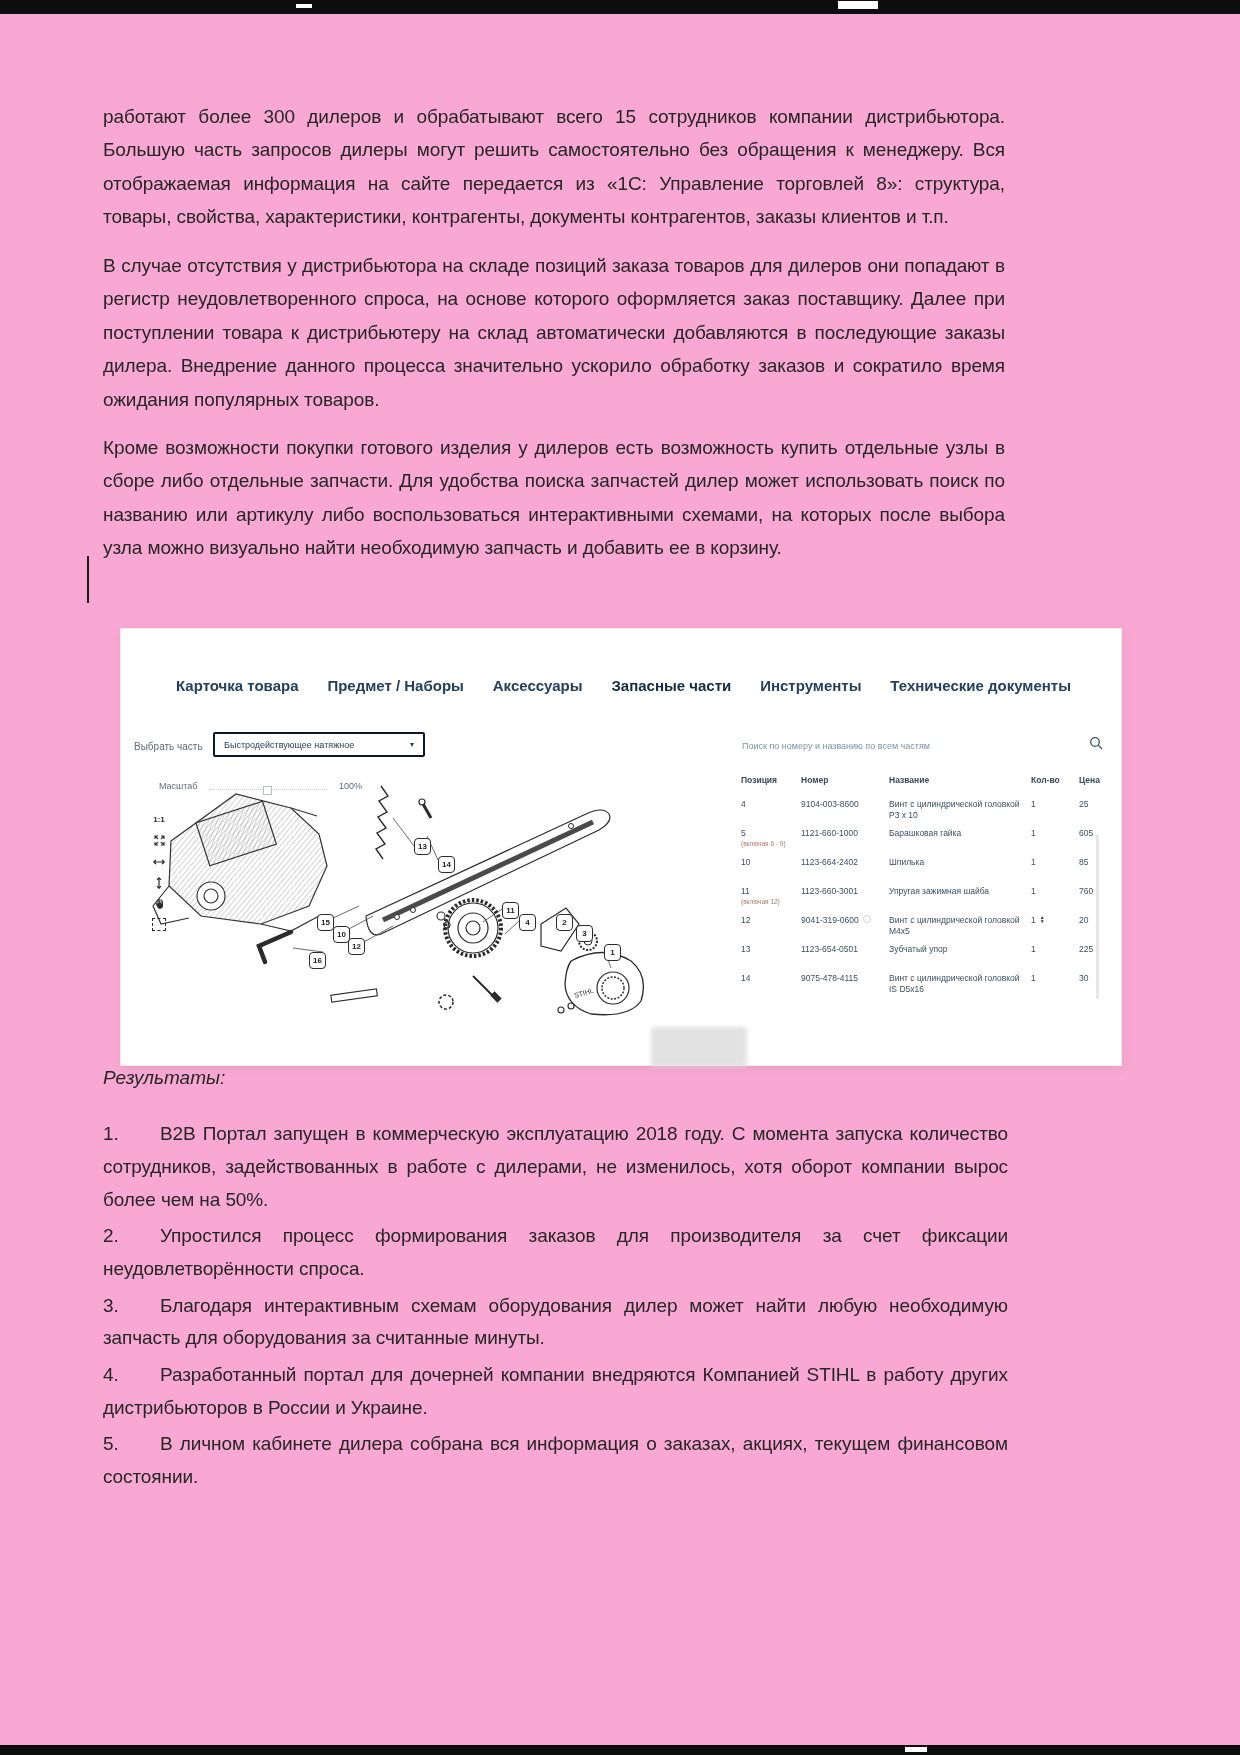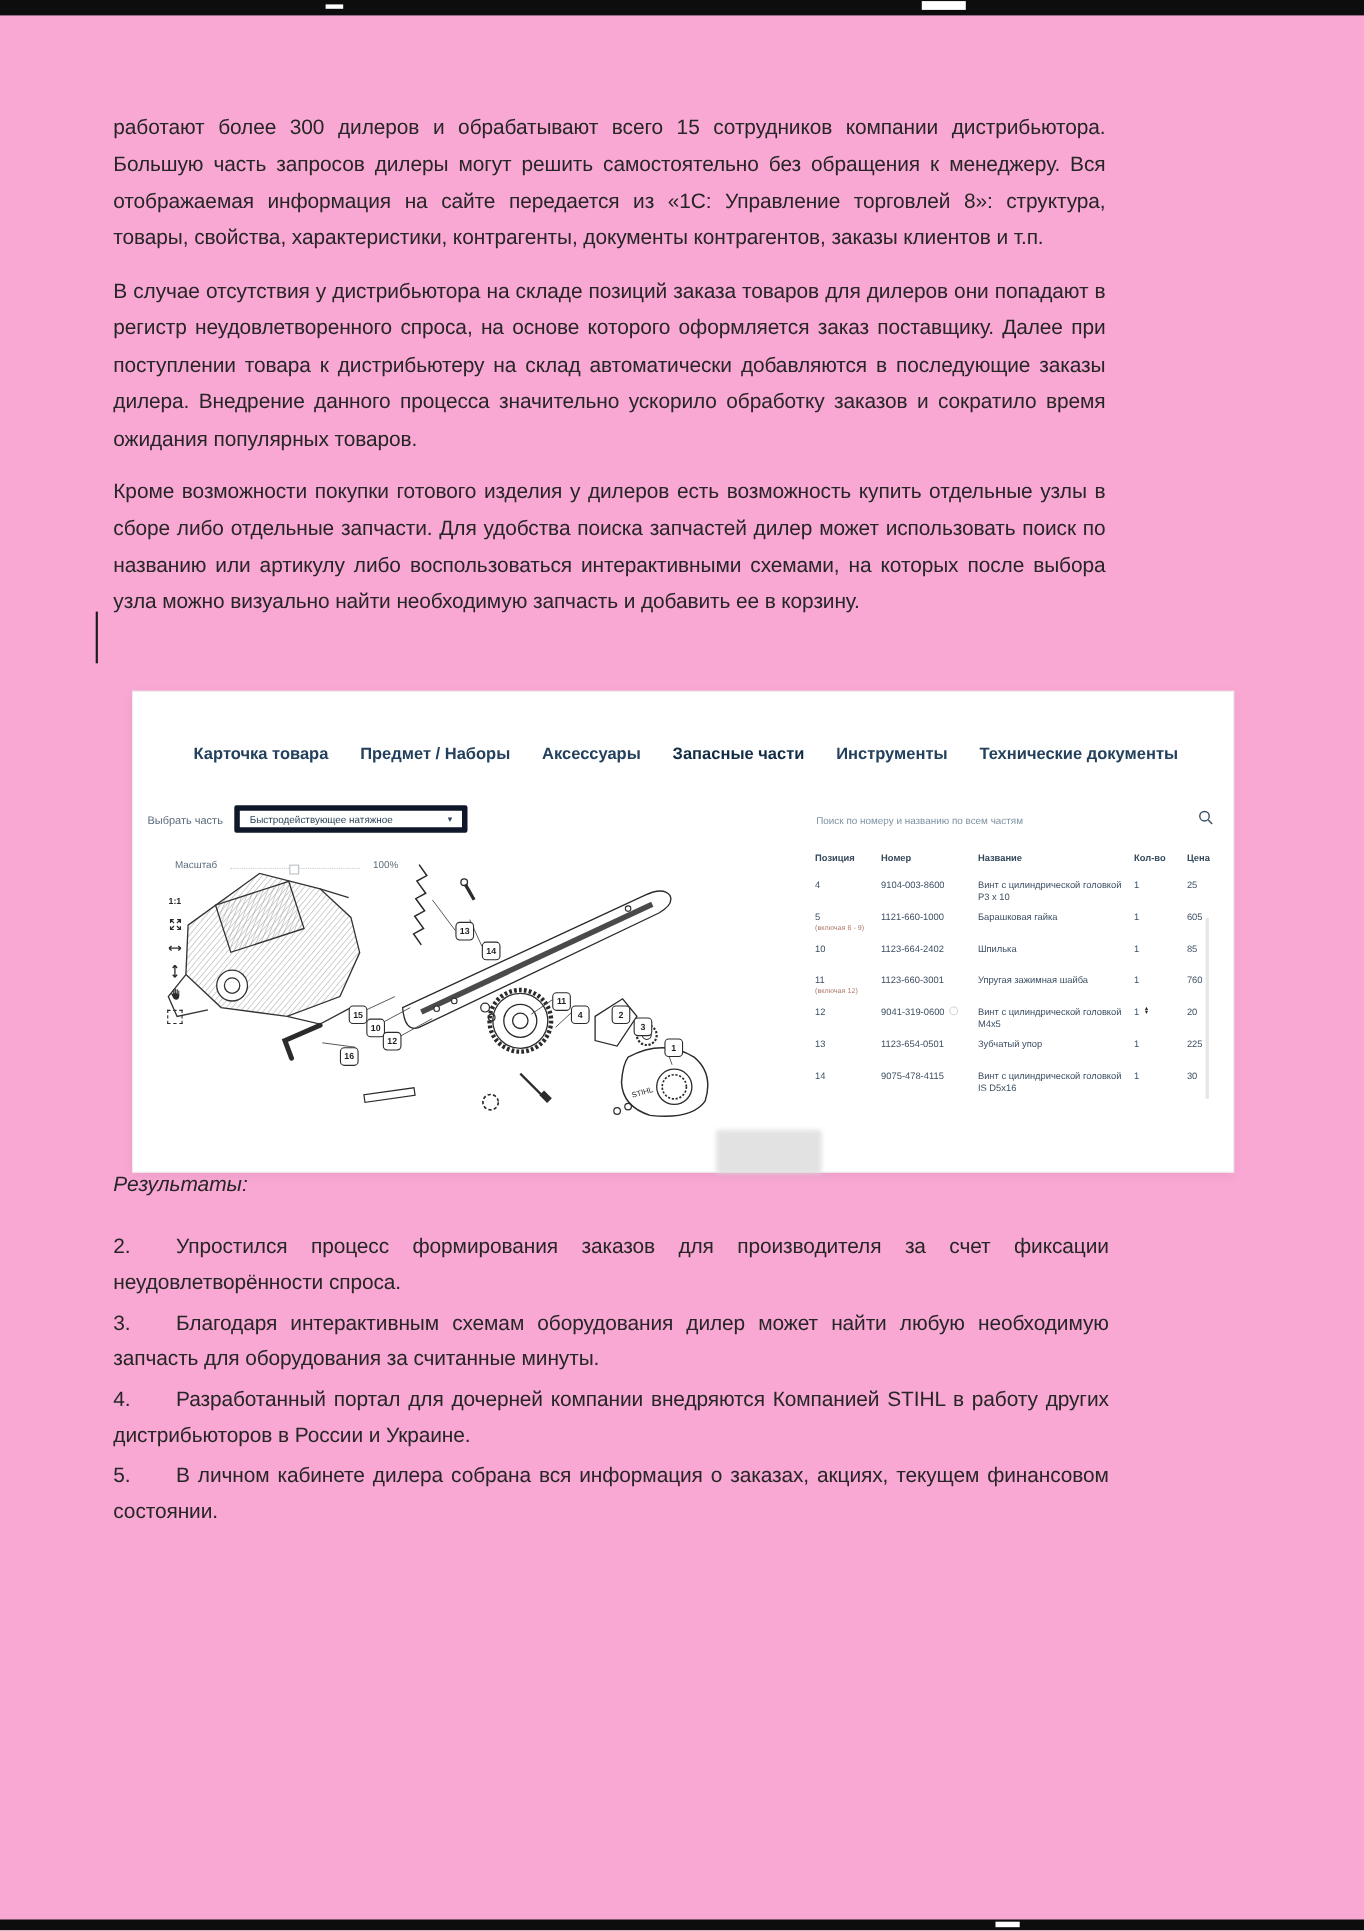--- a/index.html
+++ b/index.html
@@ -18,21 +18,21 @@
   .doc2 .heading{font-size:19px;line-height:1.7;margin:0 0 24px;font-style:italic;}
   .doc2 p.res{font-size:19px;line-height:1.72;text-align:justify;margin:0 0 4px;letter-spacing:-0.1px;}
   .doc2 .num{display:inline-block;width:57px;}
   
   .portal{position:absolute;left:120px;top:628px;width:1000px;height:436px;background:#fff;
           border:1px solid #ececec;box-shadow:0 3px 10px rgba(0,0,0,.07);}
   .tabs{position:absolute;top:48px;left:55px;right:50px;display:flex;justify-content:space-between;}
   .tab{font-size:15px;font-weight:700;color:#23405c;cursor:pointer;white-space:nowrap;}
   .tab.active{color:#122c44;}
   .lbl-select{position:absolute;left:13px;top:112px;font-size:10px;color:#5c6c7c;}
-  .dropdown{position:absolute;left:92px;top:103px;width:212px;height:25px;border:5px solid #0f172a;
+  .dropdown{position:absolute;left:92px;top:103px;width:212px;height:25px;border:2px solid #0f172a;
             border-radius:2px;background:#fff;font-size:9px;color:#2c4358;display:flex;
             align-items:center;justify-content:space-between;padding:0 9px;box-sizing:border-box;}
   .dropdown .chev{font-size:8px;color:#2c4358;}
   .searchph{position:absolute;left:621px;top:112px;font-size:9px;color:#7e93a4;}
   .search-ic{position:absolute;right:18px;top:107px;width:14px;height:14px;}
   .scaler-lbl{position:absolute;left:38px;top:152px;font-size:9px;color:#5c6c7c;}
   .scaler-val{position:absolute;left:218px;top:152px;font-size:9px;color:#5c6c7c;}
   .slider{position:absolute;left:88px;top:160px;width:118px;height:1px;
           border-top:1px dotted #c9ced3;}
   .slider .handle{position:absolute;left:54px;top:-4px;width:7px;height:7px;background:#fff;
@@ -291,20 +291,21 @@
     <div class="cell price">30</div>
   </div>
       </div>
     <div class="scrollbar"></div>
     <div class="blurbox"></div>
   </div>
 
   <div class="doc2">
     <p class="heading">Результаты:</p>
     <div id="results">
+        <p class="res"><span class="num">1.</span><span class="txt">B2B Портал запущен в коммерческую эксплуатацию 2018 году. С момента запуска количество сотрудников, задействованных в работе с дилерами, не изменилось, хотя оборот компании вырос более чем на 50%.</span></p>
         <p class="res"><span class="num">2.</span><span class="txt">Упростился процесс формирования заказов для производителя за счет фиксации неудовлетворённости спроса.</span></p>
         <p class="res"><span class="num">3.</span><span class="txt">Благодаря интерактивным схемам оборудования дилер может найти любую необходимую запчасть для оборудования за считанные минуты.</span></p>
         <p class="res"><span class="num">4.</span><span class="txt">Разработанный портал для дочерней компании внедряются Компанией STIHL в работу других дистрибьюторов в России и Украине.</span></p>
         <p class="res"><span class="num">5.</span><span class="txt">В личном кабинете дилера собрана вся информация о заказах, акциях, текущем финансовом состоянии.</span></p>
       </div>
   </div>
 
   <div class="bar bottom">
     <span class="dash" style="left:905px;top:2px;width:22px;height:5px;"></span>
   </div>

